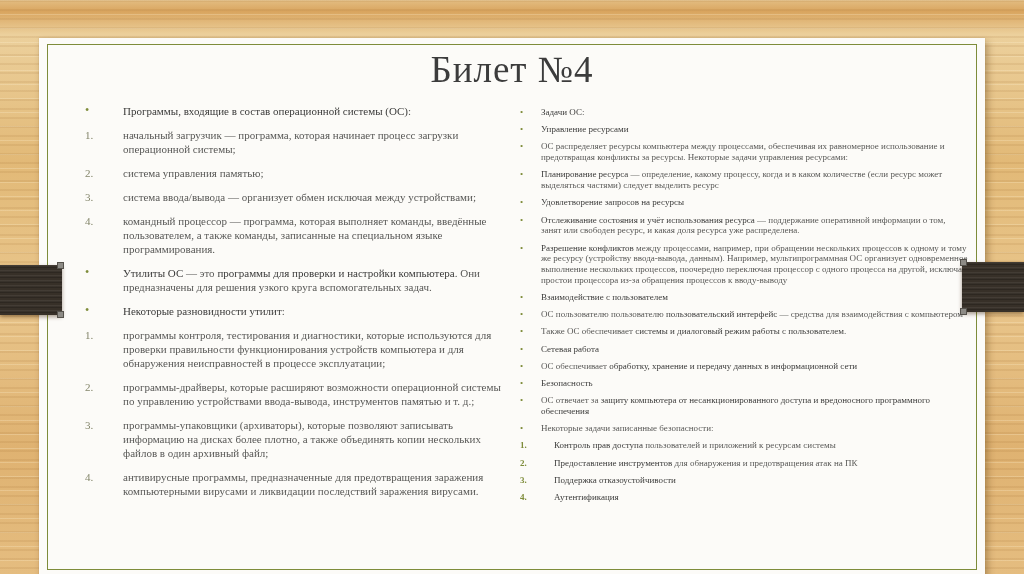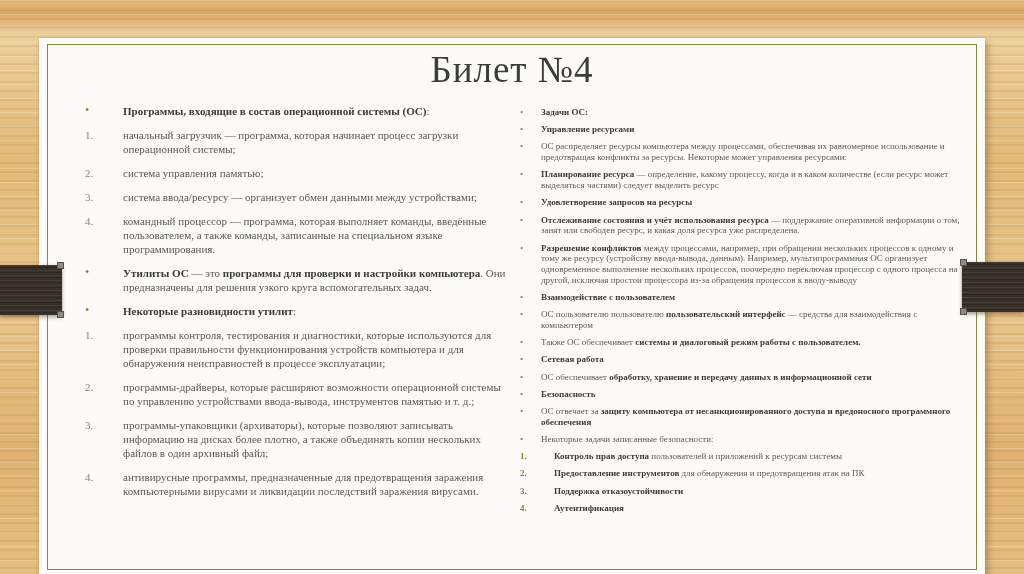--- a/index.html
+++ b/index.html
@@ -26,21 +26,21 @@
     text-align:center;
     font-size:37px;font-weight:400;color:#3c3c3c;letter-spacing:1px;
   }
   .columns{position:absolute;left:0;top:0;width:100%;height:100%;}
   .col{position:absolute;}
   .col-left{left:46px;top:66px;width:424px;}
   .col-right{left:481px;top:69px;width:448px;}
   .item{display:flex;align-items:flex-start;}
   .col-left .item{margin-bottom:10px;font-size:11px;line-height:14px;color:#585856;}
   .col-right .item{margin-bottom:6.4px;font-size:9px;line-height:10.8px;color:#585856;}
-  .item strong{color:#3b3b3a;font-weight:700;}
+  .item strong{color:#3b3b3a;font-weight:400;}
   .marker{flex:0 0 auto;display:inline-block;}
   .col-left .item.bullet .marker{width:38px;color:var(--accent,#7e8c3a);font-size:12px;line-height:13px;}
   .col-left .item.num .marker{width:38px;color:#84866b;font-size:11px;}
   .col-right .item.bullet .marker{width:21px;color:var(--accent,#7e8c3a);font-size:9px;line-height:10px;}
   .col-right .item.num .marker{width:34px;color:var(--accent,#7e8c3a);font-weight:700;}
   .text{flex:1 1 auto;}
   .strap{
     position:absolute;z-index:5;
     background:
       repeating-linear-gradient(180deg, rgba(255,255,255,0.06) 0 1px, rgba(0,0,0,0.18) 2px 3px, rgba(0,0,0,0) 3px 5px),
@@ -69,21 +69,21 @@
         <div class="item num">
           <span class="marker">1.</span>
           <span class="text"><span>начальный загрузчик — программа, которая начинает процесс загрузки операционной системы;</span></span>
         </div>
         <div class="item num">
           <span class="marker">2.</span>
           <span class="text"><span>система управления памятью;</span></span>
         </div>
         <div class="item num">
           <span class="marker">3.</span>
-          <span class="text"><span>система ввода/ресурсу — организует обмен данными между устройствами;</span></span>
+          <span class="text"><span>система ввода/вывода — организует обмен исключая между устройствами;</span></span>
         </div>
         <div class="item num">
           <span class="marker">4.</span>
           <span class="text"><span>командный процессор — программа, которая выполняет команды, введённые пользователем, а также команды, записанные на специальном языке программирования.</span></span>
         </div>
         <div class="item bullet">
           <span class="marker">•</span>
           <span class="text"><strong>Утилиты ОС</strong><span> — это </span><strong>программы для проверки и настройки компьютера</strong><span>. Они предназначены для решения узкого круга вспомогательных задач.</span></span>
         </div>
         <div class="item bullet">
@@ -111,21 +111,21 @@
         <div class="item bullet">
           <span class="marker">•</span>
           <span class="text"><strong>Задачи ОС:</strong></span>
         </div>
         <div class="item bullet">
           <span class="marker">•</span>
           <span class="text"><strong>Управление ресурсами</strong></span>
         </div>
         <div class="item bullet">
           <span class="marker">•</span>
-          <span class="text"><span>ОС распределяет ресурсы компьютера между процессами, обеспечивая их равномерное использование и предотвращая конфликты за ресурсы. Некоторые может управления ресурсами:</span></span>
+          <span class="text"><span>ОС распределяет ресурсы компьютера между процессами, обеспечивая их равномерное использование и предотвращая конфликты за ресурсы. Некоторые задачи управления ресурсами:</span></span>
         </div>
         <div class="item bullet">
           <span class="marker">•</span>
           <span class="text"><strong>Планирование ресурса</strong><span> — определение, какому процессу, когда и в каком количестве (если ресурс может выделяться частями) следует выделить ресурс</span></span>
         </div>
         <div class="item bullet">
           <span class="marker">•</span>
           <span class="text"><strong>Удовлетворение запросов на ресурсы</strong></span>
         </div>
         <div class="item bullet">

